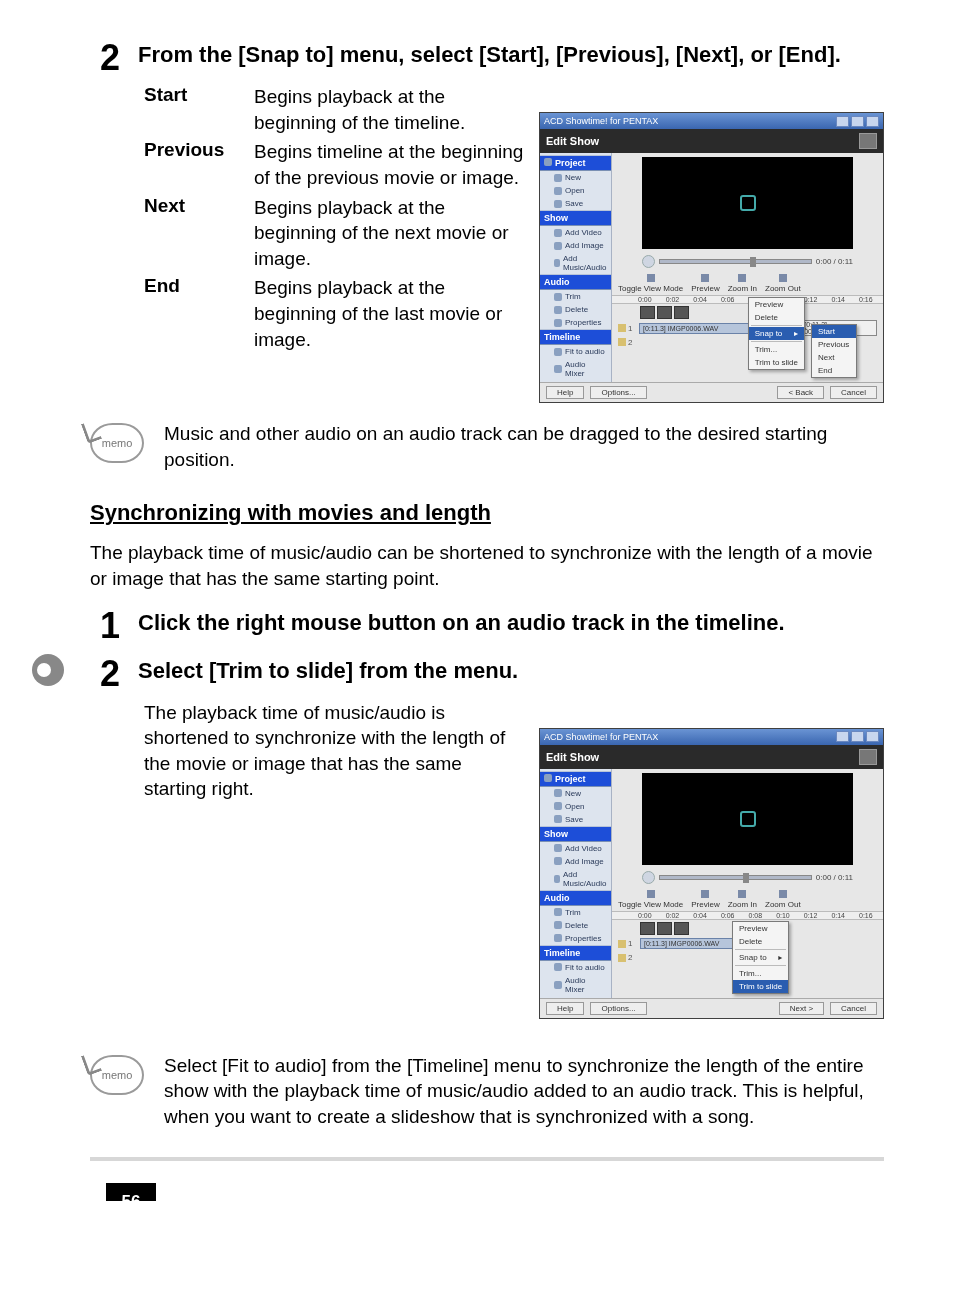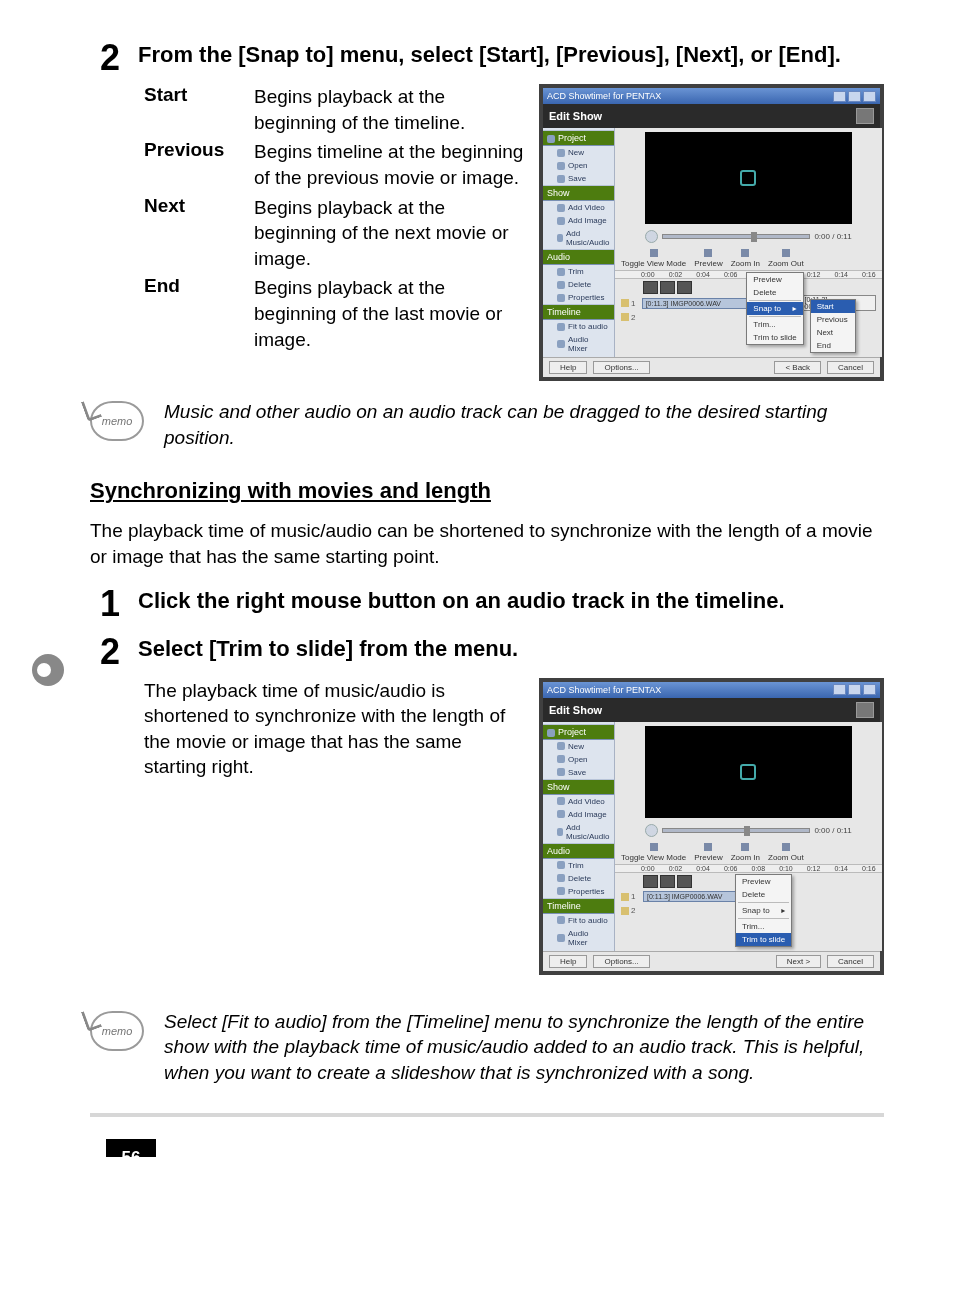--- a/index.html
+++ b/index.html
@@ -8,43 +8,43 @@
   .step-row { display: flex; gap: 18px; margin-bottom: 8px; }
   .step-num { font-size: 36px; font-weight: bold; line-height: 1; min-width: 30px; text-align: right; }
   .step-title { font-size: 22px; font-weight: bold; line-height: 1.35; }
   .step-body { margin-left: 54px; }
   .defs-and-shot { display: flex; gap: 12px; align-items: flex-start; }
   .defs { flex: 1 1 auto; }
   .def-row { display: flex; margin-bottom: 4px; }
   .def-term { font-weight: bold; font-size: 19px; min-width: 110px; }
   .def-desc { font-size: 19px; line-height: 1.35; }
   .shot { width: 345px; flex: 0 0 345px; }
-  .memo-block { display: flex; gap: 20px; margin: 18px 0 28px 0; align-items: flex-start; font-style: italic; }
+  .memo-block { display: flex; gap: 20px; margin: 18px 0 28px 0; align-items: flex-start; }
   .memo-icon { width: 54px; height: 40px; margin-top: 2px; border: 2px solid #9a9a9a; border-radius: 50%/60%; display: flex; align-items: center; justify-content: center; font-size: 11px; color: #777; position: relative; }
   .memo-icon::before { content: ""; position: absolute; left: -8px; top: -4px; width: 12px; height: 18px; border-left: 3px solid #888; border-bottom: 3px solid #888; transform: rotate(-20deg); border-radius: 0 0 0 4px; }
   .memo-text { font-size: 19px; line-height: 1.35; flex: 1; }
   .subhead { font-size: 22px; font-weight: bold; text-decoration: underline; margin-bottom: 14px; }
   .para { font-size: 19px; line-height: 1.35; margin-bottom: 16px; }
   .bullet-marker { position: absolute; left: 30px; width: 36px; height: 36px; }
   .bullet-marker svg { width: 36px; height: 36px; }
   .two-col { display: flex; gap: 14px; align-items: flex-start; margin-left: 54px; }
   .two-col .txt { flex: 1; font-size: 19px; line-height: 1.35; }
   .page-num-bar { position: absolute; left: 16px; bottom: -20px; width: 50px; height: 38px; background: #000; color: #fff; display: flex; align-items: center; justify-content: center; font-size: 17px; font-weight: bold; }
   .footer-strip { position: relative; margin-top: 20px; height: 44px; border-top: 4px solid #d7d7d7; }
 
   
-  .app { border: 4px solid #404040; background: #e7e7e7; font-family: Tahoma, Arial, sans-serif; font-size: 9px; color: #333; }
+  .app { border: 1px solid #404040; background: #e7e7e7; font-family: Tahoma, Arial, sans-serif; font-size: 9px; color: #333; margin-top: 28px; }
   .titlebar { background: linear-gradient(#6a94d4,#3a66b0); color: #fff; display: flex; align-items: center; justify-content: space-between; padding: 2px 4px; font-size: 9px; height: 16px; }
   .winbtns { display: flex; gap: 2px; }
   .winbtns span { width: 13px; height: 11px; background: #c8d6ee; border: 1px solid #6a88c0; display: inline-block; }
   .headerbar { background: #2a2a2a; color: #fff; padding: 4px 6px; font-size: 11px; font-weight: bold; display: flex; align-items: center; justify-content: space-between; height: 24px; }
   .headerbar .mode-icon { width: 18px; height: 16px; border: 1px solid #999; background: #777; }
   .app-body { display: flex; }
   .sidebar { width: 72px; background: #dde4ee; border-right: 1px solid #a8b2c4; padding: 2px 0; font-size: 8px; color: #2a3a5a; }
-  .sb-section-hdr { background: #4d7c0f; color: #fff; padding: 2px 4px; font-weight: normal; font-size: 9px; border-top: 1px solid #b8c4d8; border-bottom: 1px solid #7a90b4; display: flex; align-items: flex-end; gap: 3px; }
+  .sb-section-hdr { background: #1d4ed8; color: #fff; padding: 2px 4px; font-weight: bold; font-size: 9px; border-top: 1px solid #b8c4d8; border-bottom: 1px solid #7a90b4; display: flex; align-items: flex-start; gap: 3px; }
   .sb-item { padding: 2px 4px 2px 14px; display: flex; align-items: center; gap: 3px; }
   .sb-ico { width: 8px; height: 8px; background: #8aa0c0; display: inline-block; border-radius: 2px; }
   .main { flex: 1; display: flex; flex-direction: column; background: #e7e7e7; }
   .preview { background: #000; margin: 4px 30px; height: 92px; position: relative; }
   .preview .pimg { position: absolute; left: 50%; top: 50%; width: 16px; height: 16px; margin: -8px 0 0 -8px; border: 2px solid #4aa; border-radius: 3px; }
   .transport { display: flex; align-items: center; gap: 4px; margin: 2px 30px 4px; }
   .transport .btn { width: 13px; height: 13px; background: #cfd6e2; border: 1px solid #9aa; border-radius: 50%; }
   .transport .prog { flex: 1; height: 5px; background: #b0b8c8; border: 1px solid #888; position: relative; }
   .transport .prog .knob { position: absolute; top: -3px; width: 6px; height: 10px; background: #888; }
   .transport .time { font-size: 8px; color: #444; }

